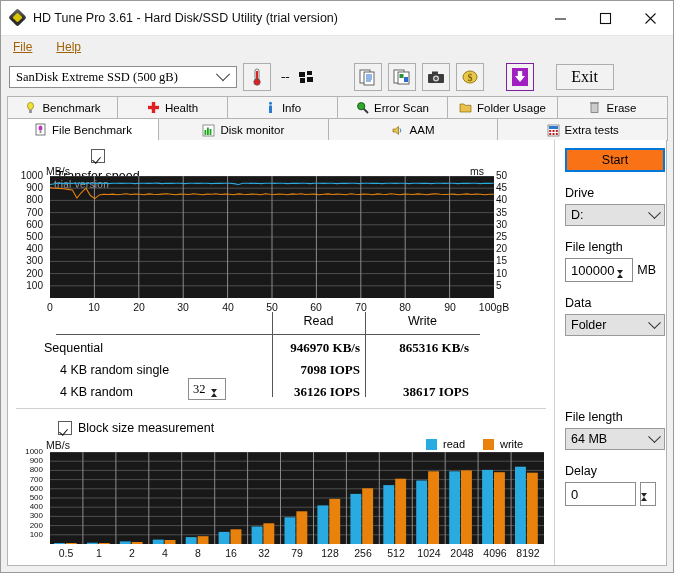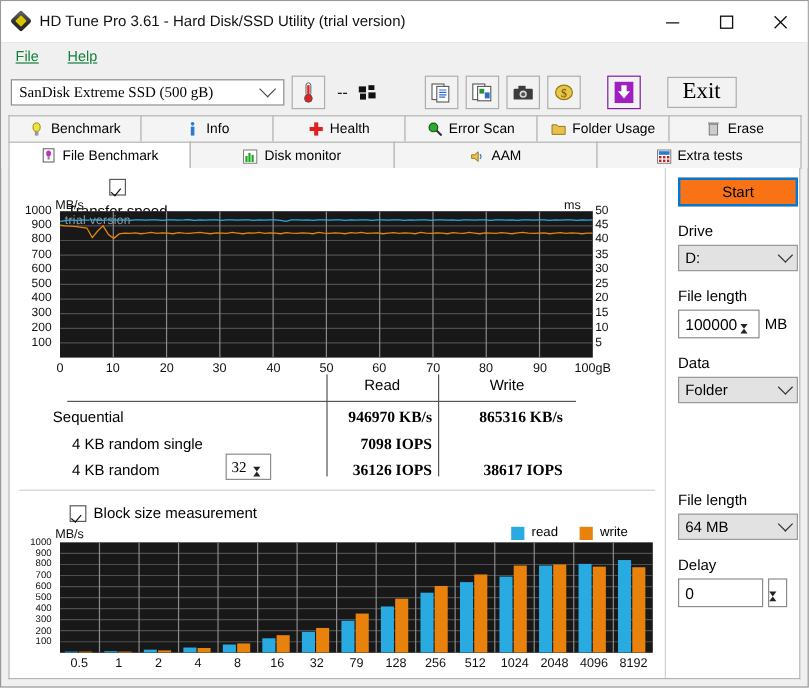--- a/index.html
+++ b/index.html
@@ -23,21 +23,21 @@
     transform:rotate(45deg);border-radius:2px;}
   .app-icon .d2{position:absolute;left:4px;top:4px;width:7px;height:7px;
     background:#d8c400;transform:rotate(45deg);border-radius:1px;}
   .title-text{font-size:12.5px;color:#111;white-space:nowrap;flex:1 1 auto;}
   .winbtns{display:flex;height:34px;flex:0 0 auto;}
   .winbtn{width:45px;height:34px;display:flex;align-items:center;justify-content:center;}
   .winbtn svg{display:block;}
   
   .menubar{height:22px;background:#f0f0f0;display:flex;align-items:center;
     padding-left:10px;flex:0 0 auto;}
-  .menuitem{font-size:12px;padding:2px 10px 2px 2px;margin-right:12px;color:#15803d;}
+  .menuitem{font-size:12px;padding:2px 10px 2px 2px;margin-right:12px;color:#a16207;}
   .menuitem u{text-decoration:underline;}
   
   .toolbar{height:38px;background:#f0f0f0;display:flex;align-items:center;
     padding:0 8px;flex:0 0 auto;gap:6px;}
   .drivesel{
     width:228px;height:22px;border:1px solid #8c8c8c;background:#fff;
     display:flex;align-items:center;padding:0 4px 0 6px;box-sizing:border-box;
     font-family:"Liberation Serif", serif;font-size:12.5px;
   }
   .drivesel .lbl{flex:1 1 auto;white-space:nowrap;overflow:hidden;}
@@ -47,21 +47,21 @@
     width:28px;height:28px;border:1px solid #adadad;background:#f2f2f2;
     display:flex;align-items:center;justify-content:center;box-sizing:border-box;
   }
   .temp-val{font-family:"Liberation Serif",serif;font-size:13px;margin:0 2px 0 4px;}
   .hdd-glyph{width:16px;height:14px;position:relative;}
   .sp{width:10px;}
   .sp-wide{width:28px;}
   .exit-btn{
     width:58px;height:26px;border:1px solid #adadad;background:#f2f2f2;
     display:flex;align-items:center;justify-content:center;
-    font-family:"Liberation Serif",serif;font-size:19px;box-sizing:border-box;margin-left:16px;
+    font-family:"Liberation Serif",serif;font-size:16px;box-sizing:border-box;margin-left:16px;
   }
   
   .tabs{background:#f0f0f0;padding:0 6px;flex:0 0 auto;}
   .tabrow{display:flex;height:22px;}
   .tab{
     flex:1 1 0;display:flex;align-items:center;justify-content:center;gap:5px;
     border:1px solid #b4b4b4;border-bottom:none;background:#f4f4f4;
     font-size:11.5px;box-sizing:border-box;margin-right:-1px;
   }
   .tabrow2 .tab{height:23px;}
@@ -238,34 +238,34 @@
           <svg width="13" height="13" viewBox="0 0 13 13">
               <ellipse cx="6.5" cy="5" rx="3" ry="3.6" fill="#f2e23a" stroke="#8a7a10" stroke-width=".7"></ellipse>
               <rect x="5" y="8.5" width="3" height="3.5" fill="#999"></rect>
             </svg>
         </span>
         <span>Benchmark</span>
       </div>
       <div class="tab">
         <span class="tabicon">
           <svg width="13" height="13" viewBox="0 0 13 13">
+              <rect x="4.8" y="1" width="3.4" height="11" fill="#e02020"></rect>
+              <rect x="1" y="4.8" width="11" height="3.4" fill="#e02020"></rect>
+            </svg>
+        </span>
+        <span>Health</span>
+      </div>
+      <div class="tab">
+        <span class="tabicon">
+          <svg width="13" height="13" viewBox="0 0 13 13">
               <circle cx="6.5" cy="2.2" r="1.5" fill="#2a7ad0"></circle>
               <rect x="5" y="4.5" width="3" height="7.5" fill="#2a7ad0"></rect>
             </svg>
         </span>
         <span>Info</span>
-      </div>
-      <div class="tab">
-        <span class="tabicon">
-          <svg width="13" height="13" viewBox="0 0 13 13">
-              <rect x="4.8" y="1" width="3.4" height="11" fill="#e02020"></rect>
-              <rect x="1" y="4.8" width="11" height="3.4" fill="#e02020"></rect>
-            </svg>
-        </span>
-        <span>Health</span>
       </div>
       <div class="tab">
         <span class="tabicon">
           <svg width="13" height="13" viewBox="0 0 13 13">
               <circle cx="5.2" cy="5.2" r="3.6" fill="#2faa2f" stroke="#145c14" stroke-width="1"></circle>
               <line x1="7.8" y1="7.8" x2="12" y2="12" stroke="#333" stroke-width="1.8"></line>
             </svg>
         </span>
         <span>Error Scan</span>
       </div>

